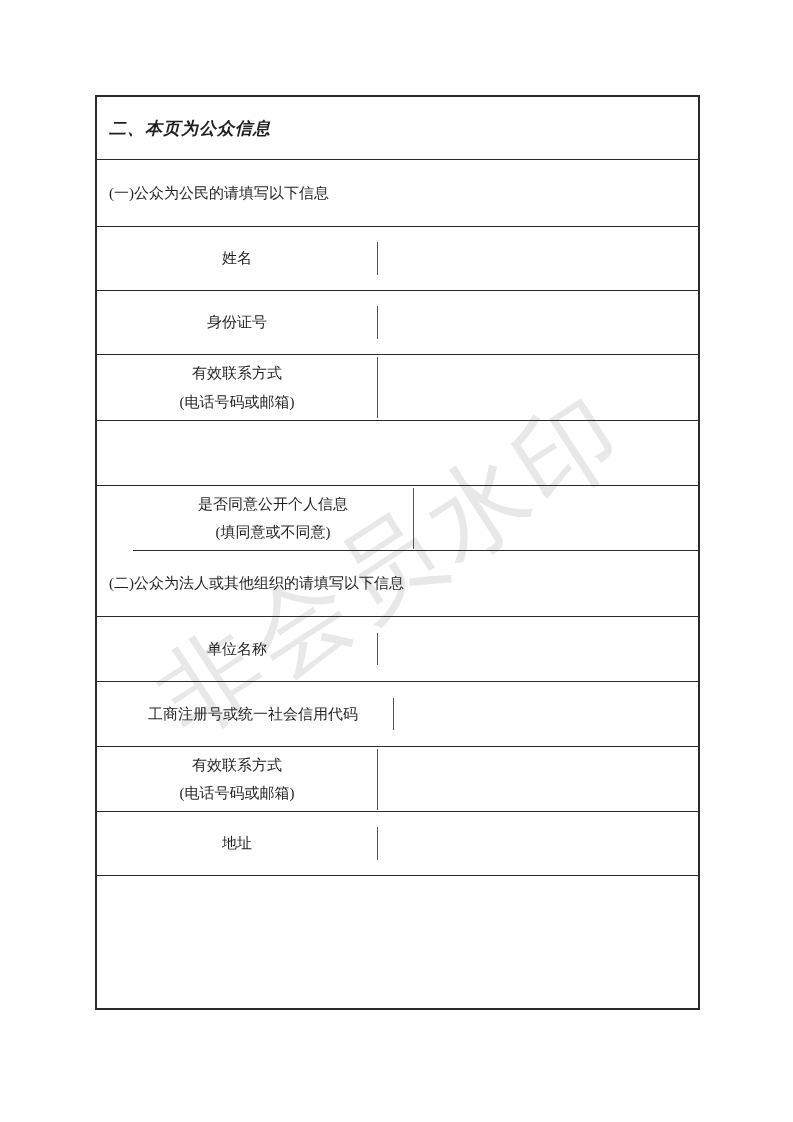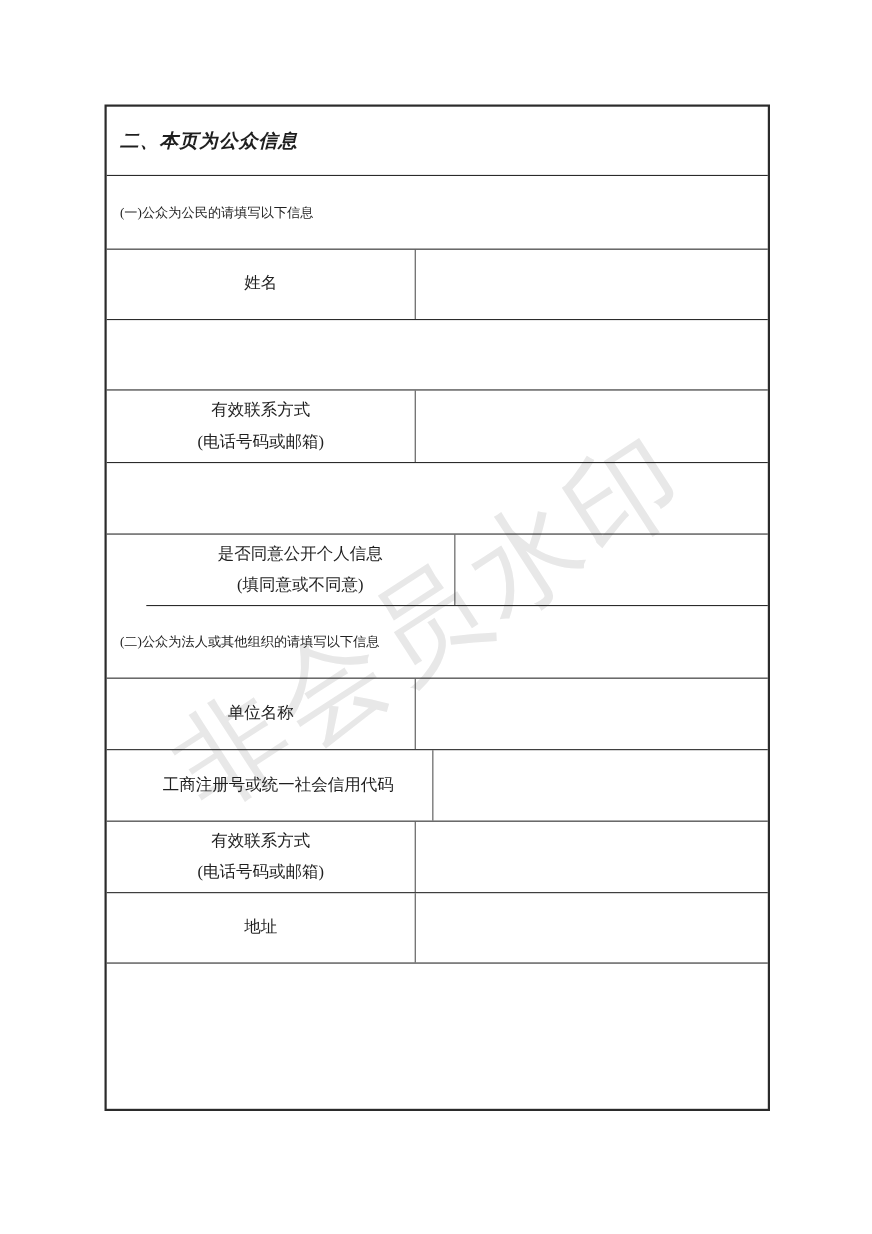--- a/index.html
+++ b/index.html
@@ -35,25 +35,26 @@
     border: 2px solid #2b2b2b;
     display: flex;
     flex-direction: column;
     z-index: 1;
     background: transparent;
   }
   .row {
     display: flex;
     border-bottom: 1px solid #2b2b2b;
     flex: 0 0 auto;
+    align-items: center;
   }
   .row.full {
     align-items: center;
     padding-left: 12px;
-    font-size: 12px;
+    font-size: 15px;
   }
   .row.title-row {
     font-family: "Liberation Sans", sans-serif;
     font-weight: bold;
     font-size: 17px;
     letter-spacing: 1px;
   }
   .label-cell {
     width: 281px;
     flex: 0 0 281px;
@@ -114,20 +115,23 @@
     </div>
 
     <div class="row h-r1">
       <div class="label-cell">
         <span>姓名</span>
       </div>
       <div class="value-cell"></div>
     </div>
 
     <div class="row h-r2">
+      <div class="label-cell">
+        <span>身份证号</span>
+      </div>
       <div class="value-cell"></div>
     </div>
 
     <div class="row h-r3">
       <div class="label-cell">
         <span>有效联系方式</span>
         <span>(电话号码或邮箱)</span>
       </div>
       <div class="value-cell"></div>
     </div>

